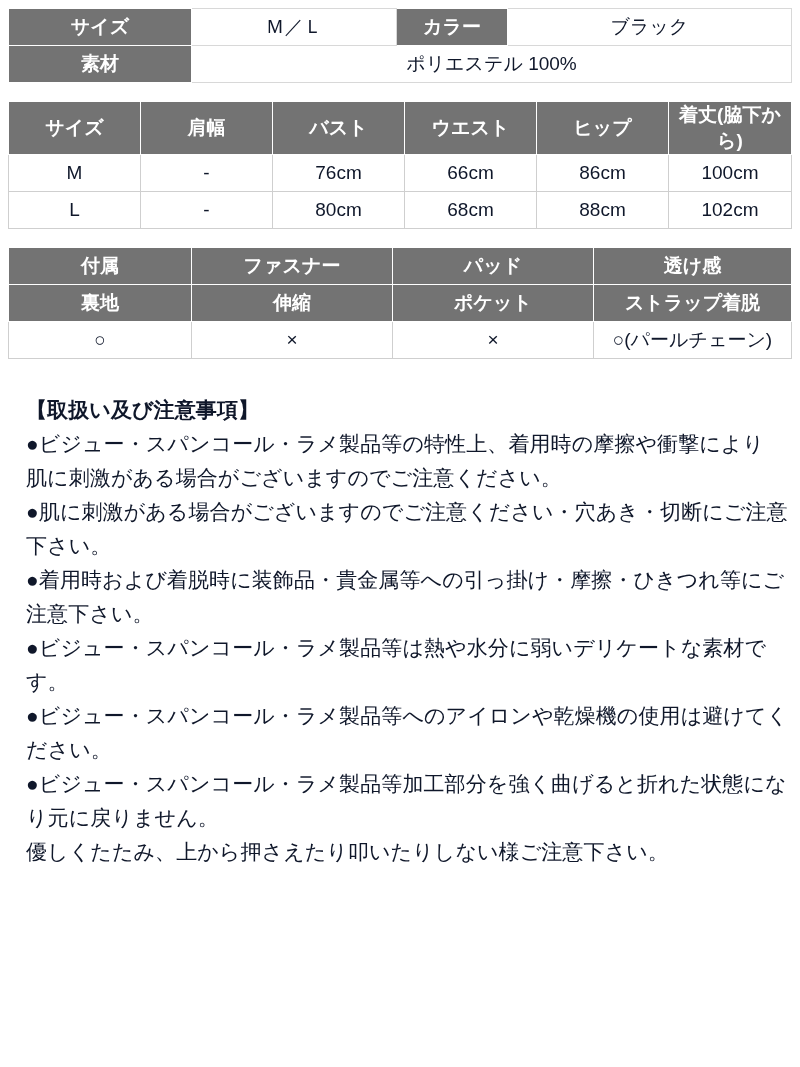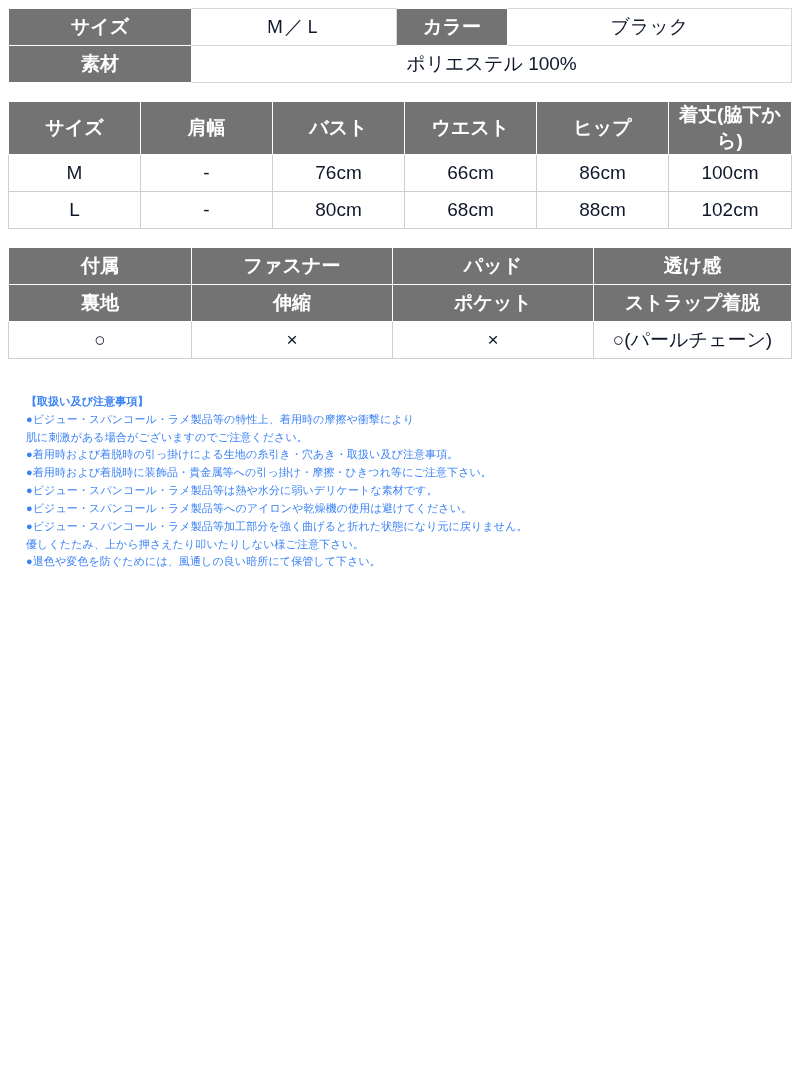--- a/index.html
+++ b/index.html
@@ -57,23 +57,23 @@
   .tbl-gap-1 { height: 18px; }
   .tbl-gap-2 { height: 18px; }
 
   .small-attach {
     font-size: 11px;
     letter-spacing: -0.5px;
   }
 
   .notes {
     margin: 34px 0 0 18px;
-    font-size: 11px;
+    font-size: 21px;
     line-height: 1.62;
-    color: #3b82f6;
+    color: #0f172a;
     letter-spacing: 0.1px;
   }
   .notes .note-title {
     font-weight: bold;
   }
   .notes p {
     margin: 0;
   }
 </style>
 </head>
@@ -149,22 +149,21 @@
         <td class="val">×</td>
         <td class="val">○(パールチェーン)</td>
       </tr>
     </tbody>
   </table>
 
   <div class="notes">
     <p class="note-title">【取扱い及び注意事項】</p>
     <p>●ビジュー・スパンコール・ラメ製品等の特性上、着用時の摩擦や衝撃により</p>
     <p>肌に刺激がある場合がございますのでご注意ください。</p>
-    <p>●着用時および着脱時の引っ掛けによる生地の糸引き・穴あき・取扱い及び注意事項。</p>
+    <p>●肌に刺激がある場合がございますのでご注意ください・穴あき・切断にご注意下さい。</p>
     <p>●着用時および着脱時に装飾品・貴金属等への引っ掛け・摩擦・ひきつれ等にご注意下さい。</p>
     <p>●ビジュー・スパンコール・ラメ製品等は熱や水分に弱いデリケートな素材です。</p>
     <p>●ビジュー・スパンコール・ラメ製品等へのアイロンや乾燥機の使用は避けてください。</p>
     <p>●ビジュー・スパンコール・ラメ製品等加工部分を強く曲げると折れた状態になり元に戻りません。</p>
     <p>優しくたたみ、上から押さえたり叩いたりしない様ご注意下さい。</p>
-    <p>●退色や変色を防ぐためには、風通しの良い暗所にて保管して下さい。</p>
   </div>
 
 </div>
 
 </body></html>

